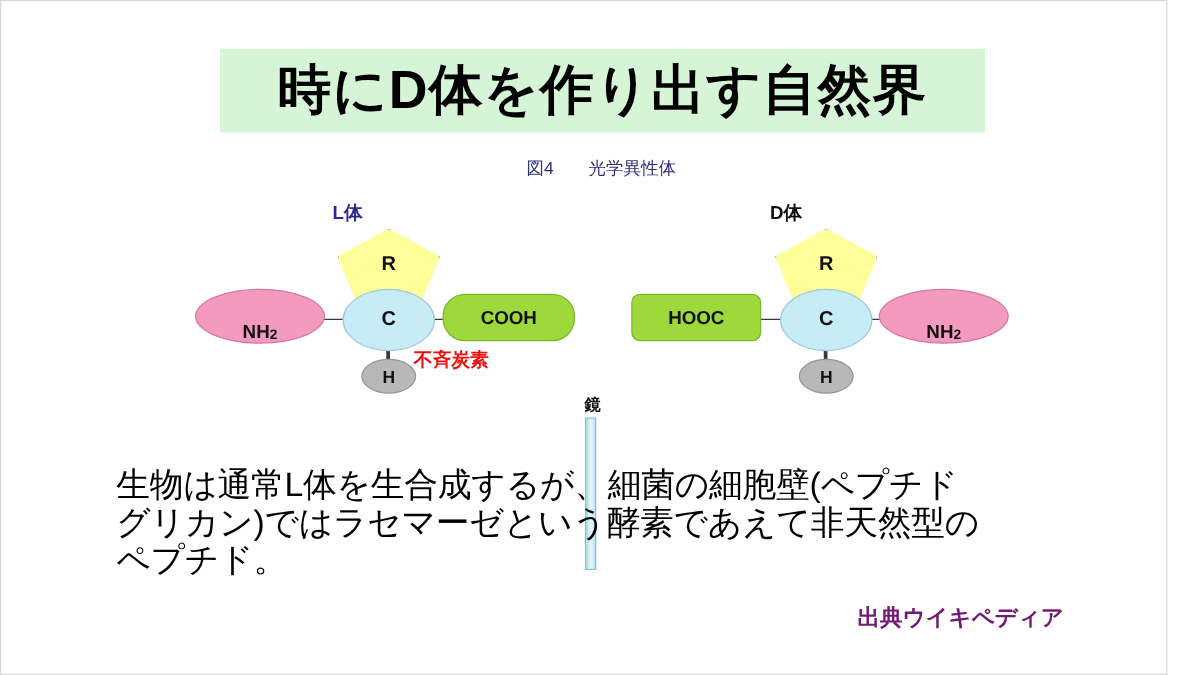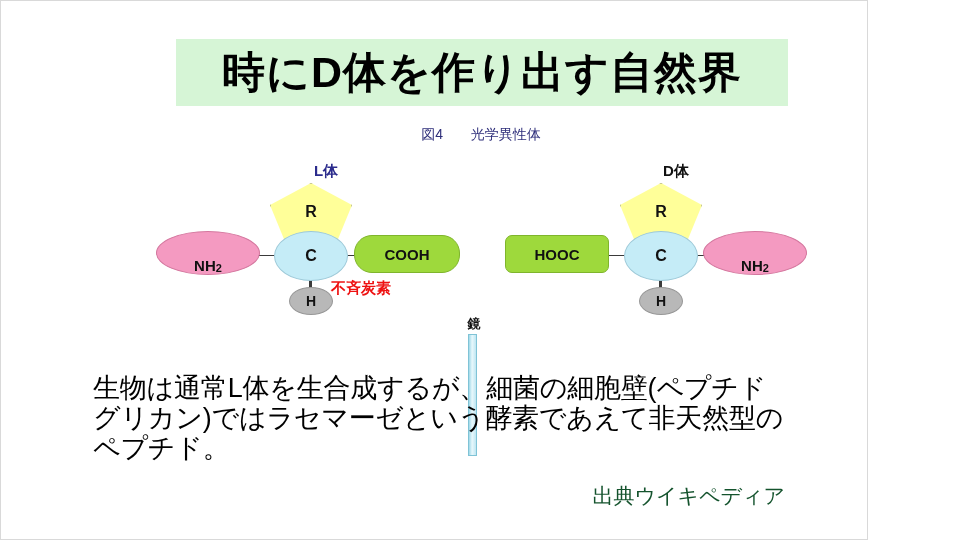--- a/index.html
+++ b/index.html
@@ -10,21 +10,21 @@
     overflow: hidden;
   }
 
   body {
     font-family: "Liberation Sans", "DejaVu Sans", sans-serif;
     background: #ffffff;
   }
 
   #slide {
     position: relative;
-    width: 868px;
+    width: 934px;
     height: 540px;
     background: #ffffff;
     border: 1px solid #d9d9d9;
     overflow: hidden;
   }
 
   
   #title-banner {
     position: absolute;
     left: 175px;
@@ -70,21 +70,20 @@
 
   .molecule { position: absolute; top: 0; width: 330px; height: 180px; }
   #molecule-left  { left: 145px; }
   #molecule-right { left: 490px; }
 
   
   .isomer-label {
     position: absolute;
     top: 12px;
     width: 120px;
-    text-align: center;
     font-size: 15px;
     font-weight: 700;
     line-height: 1;
     white-space: nowrap;
   }
   #molecule-left .isomer-label  { left: 120px; color: #2b2b8c; }
   #molecule-right .isomer-label { left: 125px; color: #111111; }
 
   
   .carbon {
@@ -249,24 +248,25 @@
     line-height: 30px;
     color: #000000;
     letter-spacing: -0.2px;
   }
   #body-text .line { white-space: nowrap; }
 
   #source-note {
     position: absolute;
     right: 82px;
     top: 484px;
-    font-size: 21px;
+    font-size: 18px;
     line-height: 1;
-    color: #14532d;
-    white-space: nowrap;
+    color: #701a75;
+    white-space: nowrap;
+    font-weight: bold;
   }
 </style>
 </head>
 <body>
 
 <div id="slide">
 
   <div id="title-banner">
     <div id="title-text">時にD体を作り出す自然界</div>
   </div>

